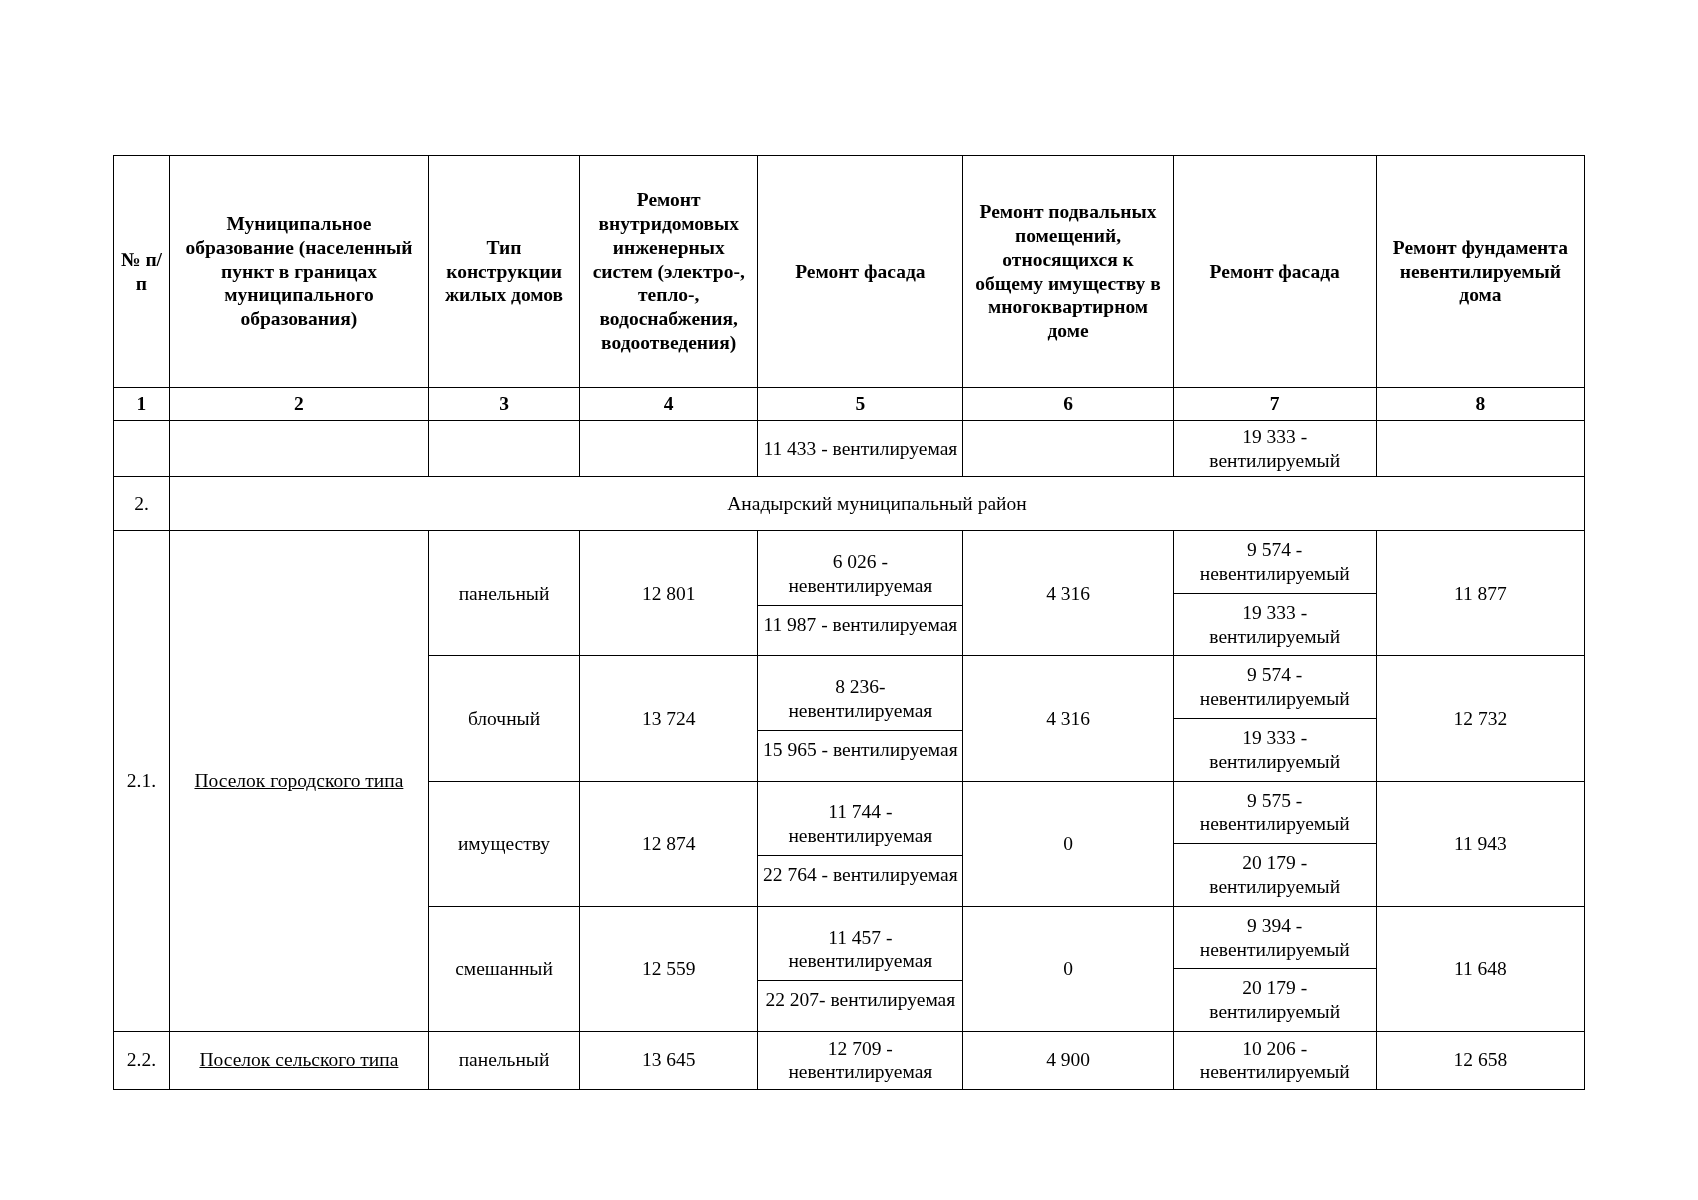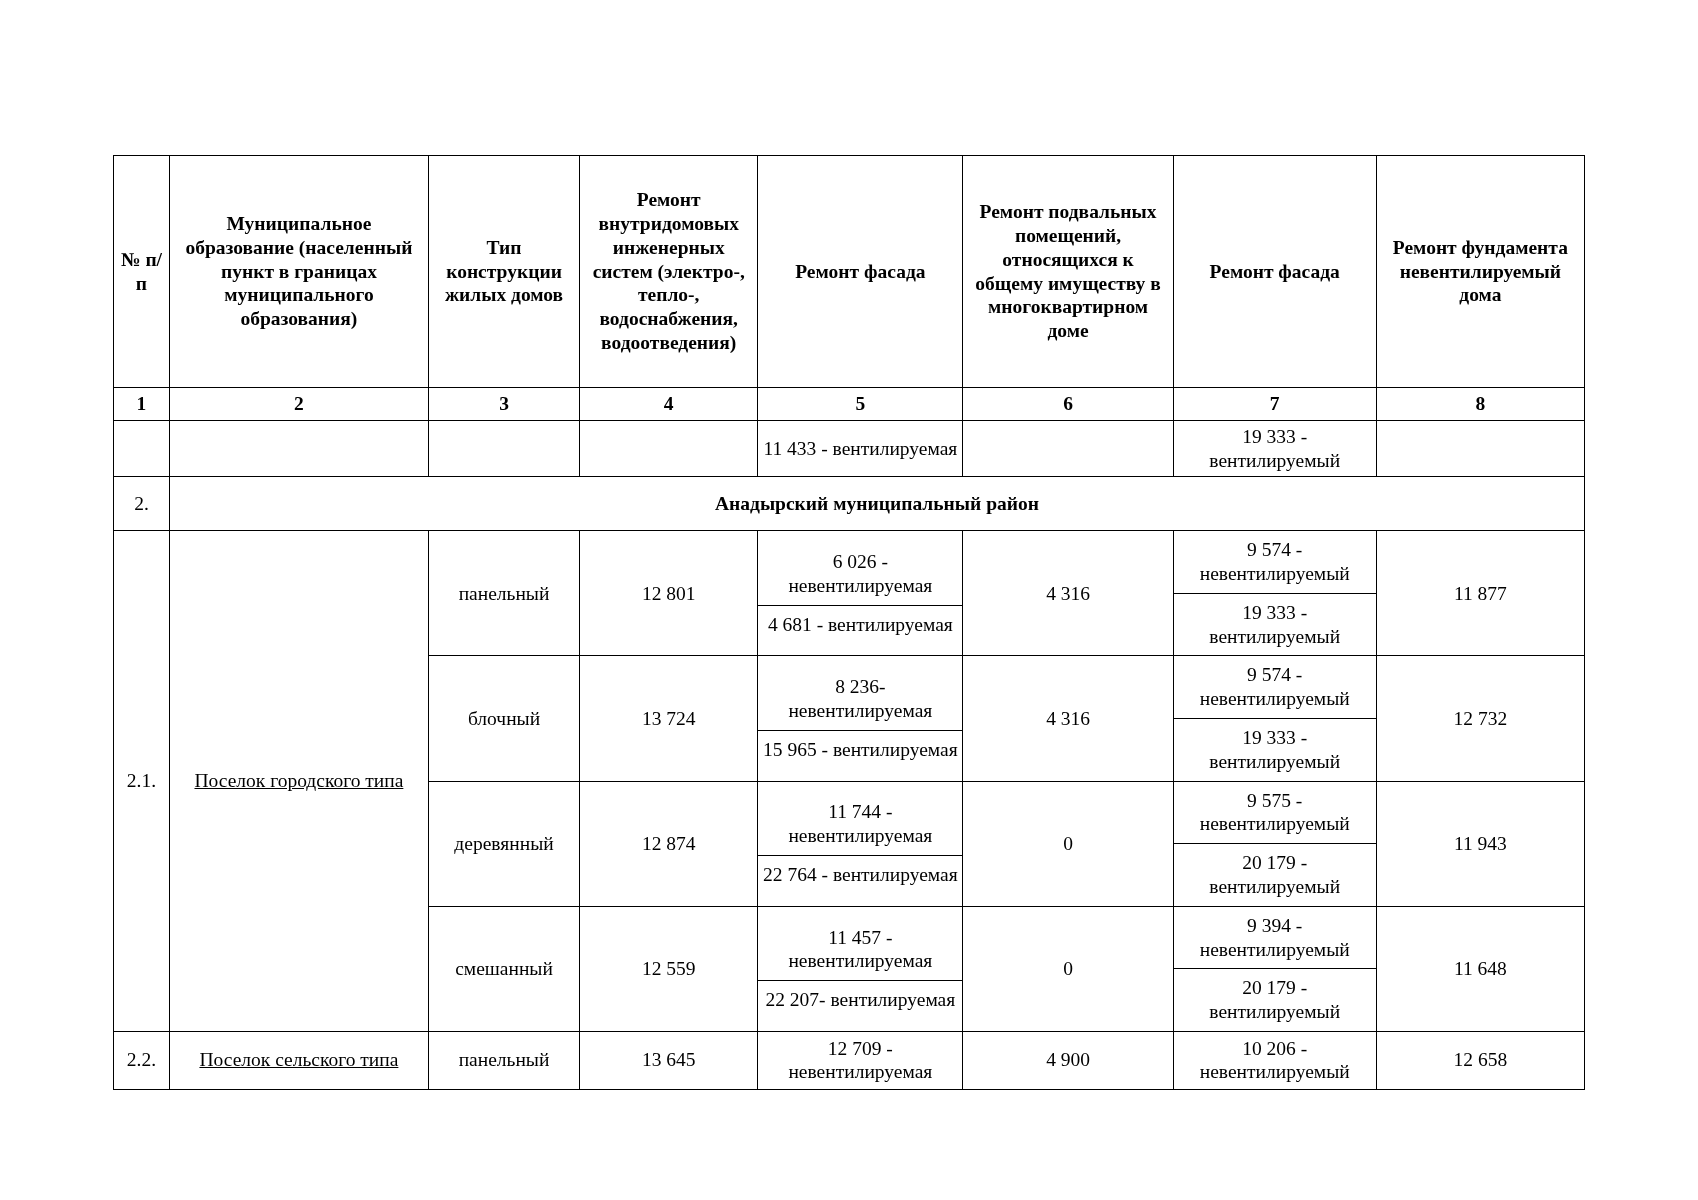--- a/index.html
+++ b/index.html
@@ -60,21 +60,20 @@
   }
   .sub-split > div + div {
     border-top: 1px solid #000000;
   }
   .rowtall1 { height: 52px; }
   .rowregion { height: 54px; }
   .rowgroup { height: 104px; }
   .rowlast { height: 58px; }
   .region-cell {
     font-size: 19.5px;
-    font-weight: bold;
   }
 </style>
 </head>
 <body>
 
 <div class="page">
   <table class="doc-table">
     <colgroup>
       <col style="width:54px">
       <col style="width:250px">
@@ -125,21 +124,21 @@
       <td class="region-cell" colspan="7">Анадырский муниципальный район</td>
     </tr>
 
     <tr class="rowgroup">
       <td rowspan="4">2.1.</td>
       <td rowspan="4" class="cell-left">Поселок городского типа</td>
       <td>панельный</td>
       <td>12 801</td>
       <td class="sub-split">
         <div>6 026 - невентилируемая</div>
-        <div>4 681 - вентилируемая</div>
+        <div>11 987 - вентилируемая</div>
       </td>
       <td>4 316</td>
       <td class="sub-split">
         <div>9 574 - невентилируемый</div>
         <div>19 333 - вентилируемый</div>
       </td>
       <td>11 877</td>
     </tr>
 
     <tr class="rowgroup">
@@ -151,21 +150,21 @@
       </td>
       <td>4 316</td>
       <td class="sub-split">
         <div>9 574 - невентилируемый</div>
         <div>19 333 - вентилируемый</div>
       </td>
       <td>12 732</td>
     </tr>
 
     <tr class="rowgroup">
-      <td>деревянный</td>
+      <td>имуществу</td>
       <td>12 874</td>
       <td class="sub-split">
         <div>11 744 - невентилируемая</div>
         <div>22 764 - вентилируемая</div>
       </td>
       <td>0</td>
       <td class="sub-split">
         <div>9 575 - невентилируемый</div>
         <div>20 179 - вентилируемый</div>
       </td>

